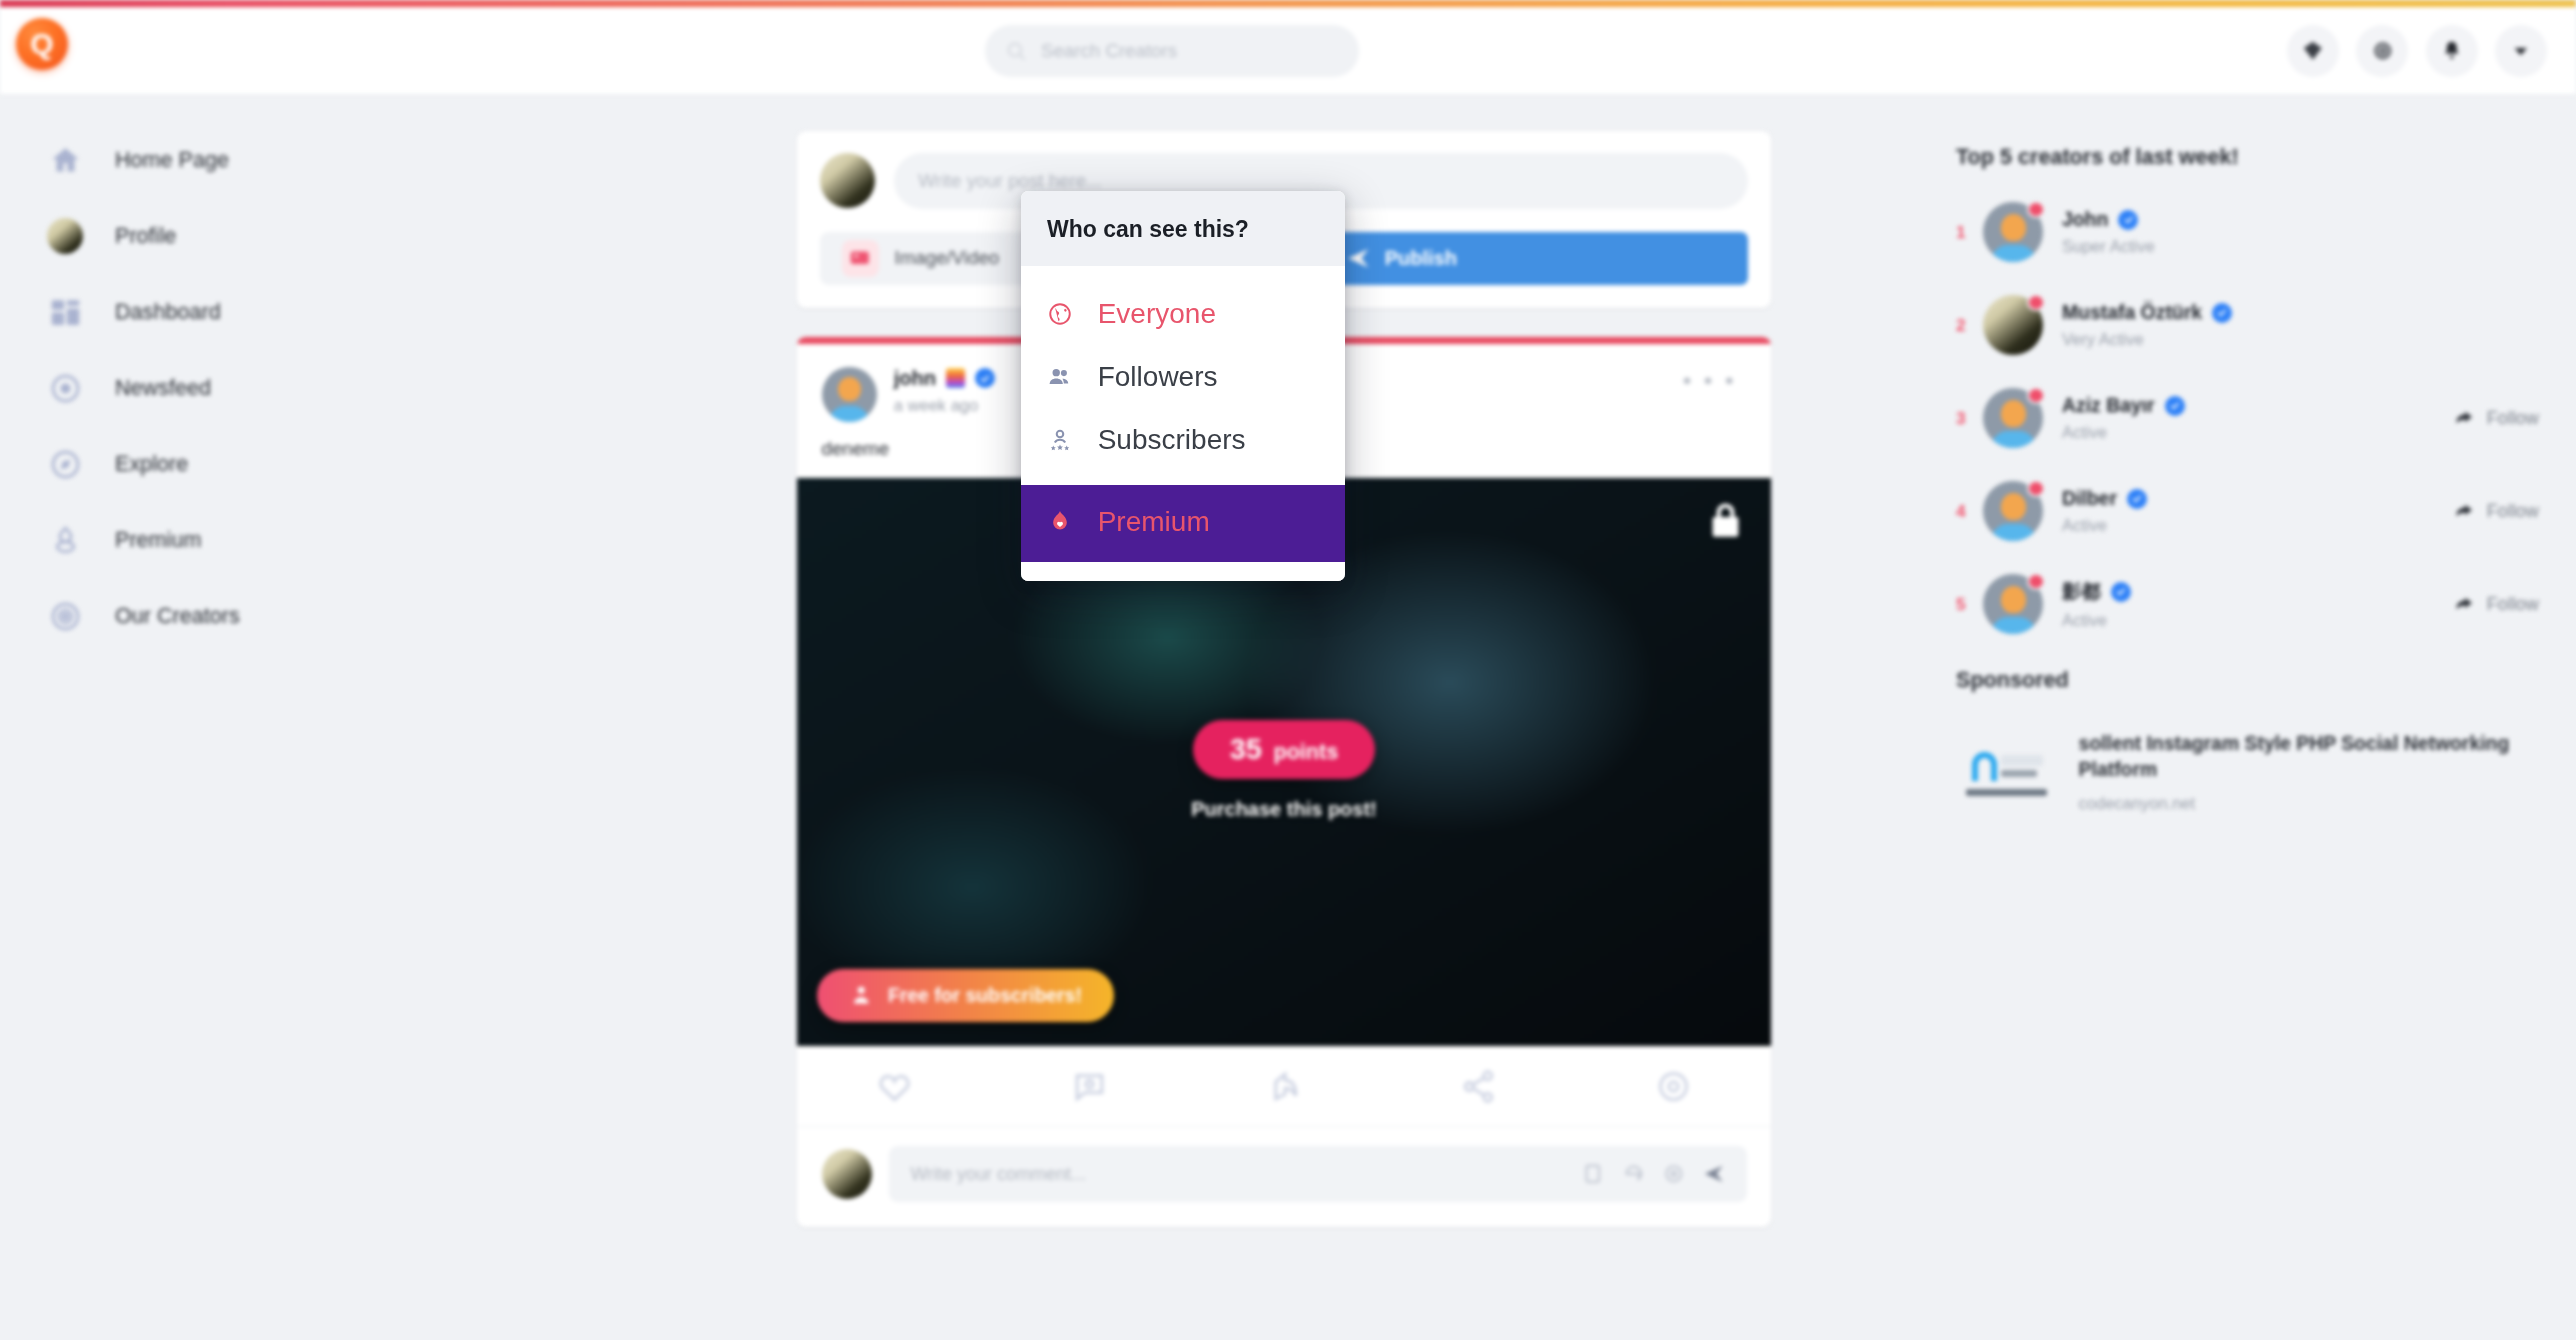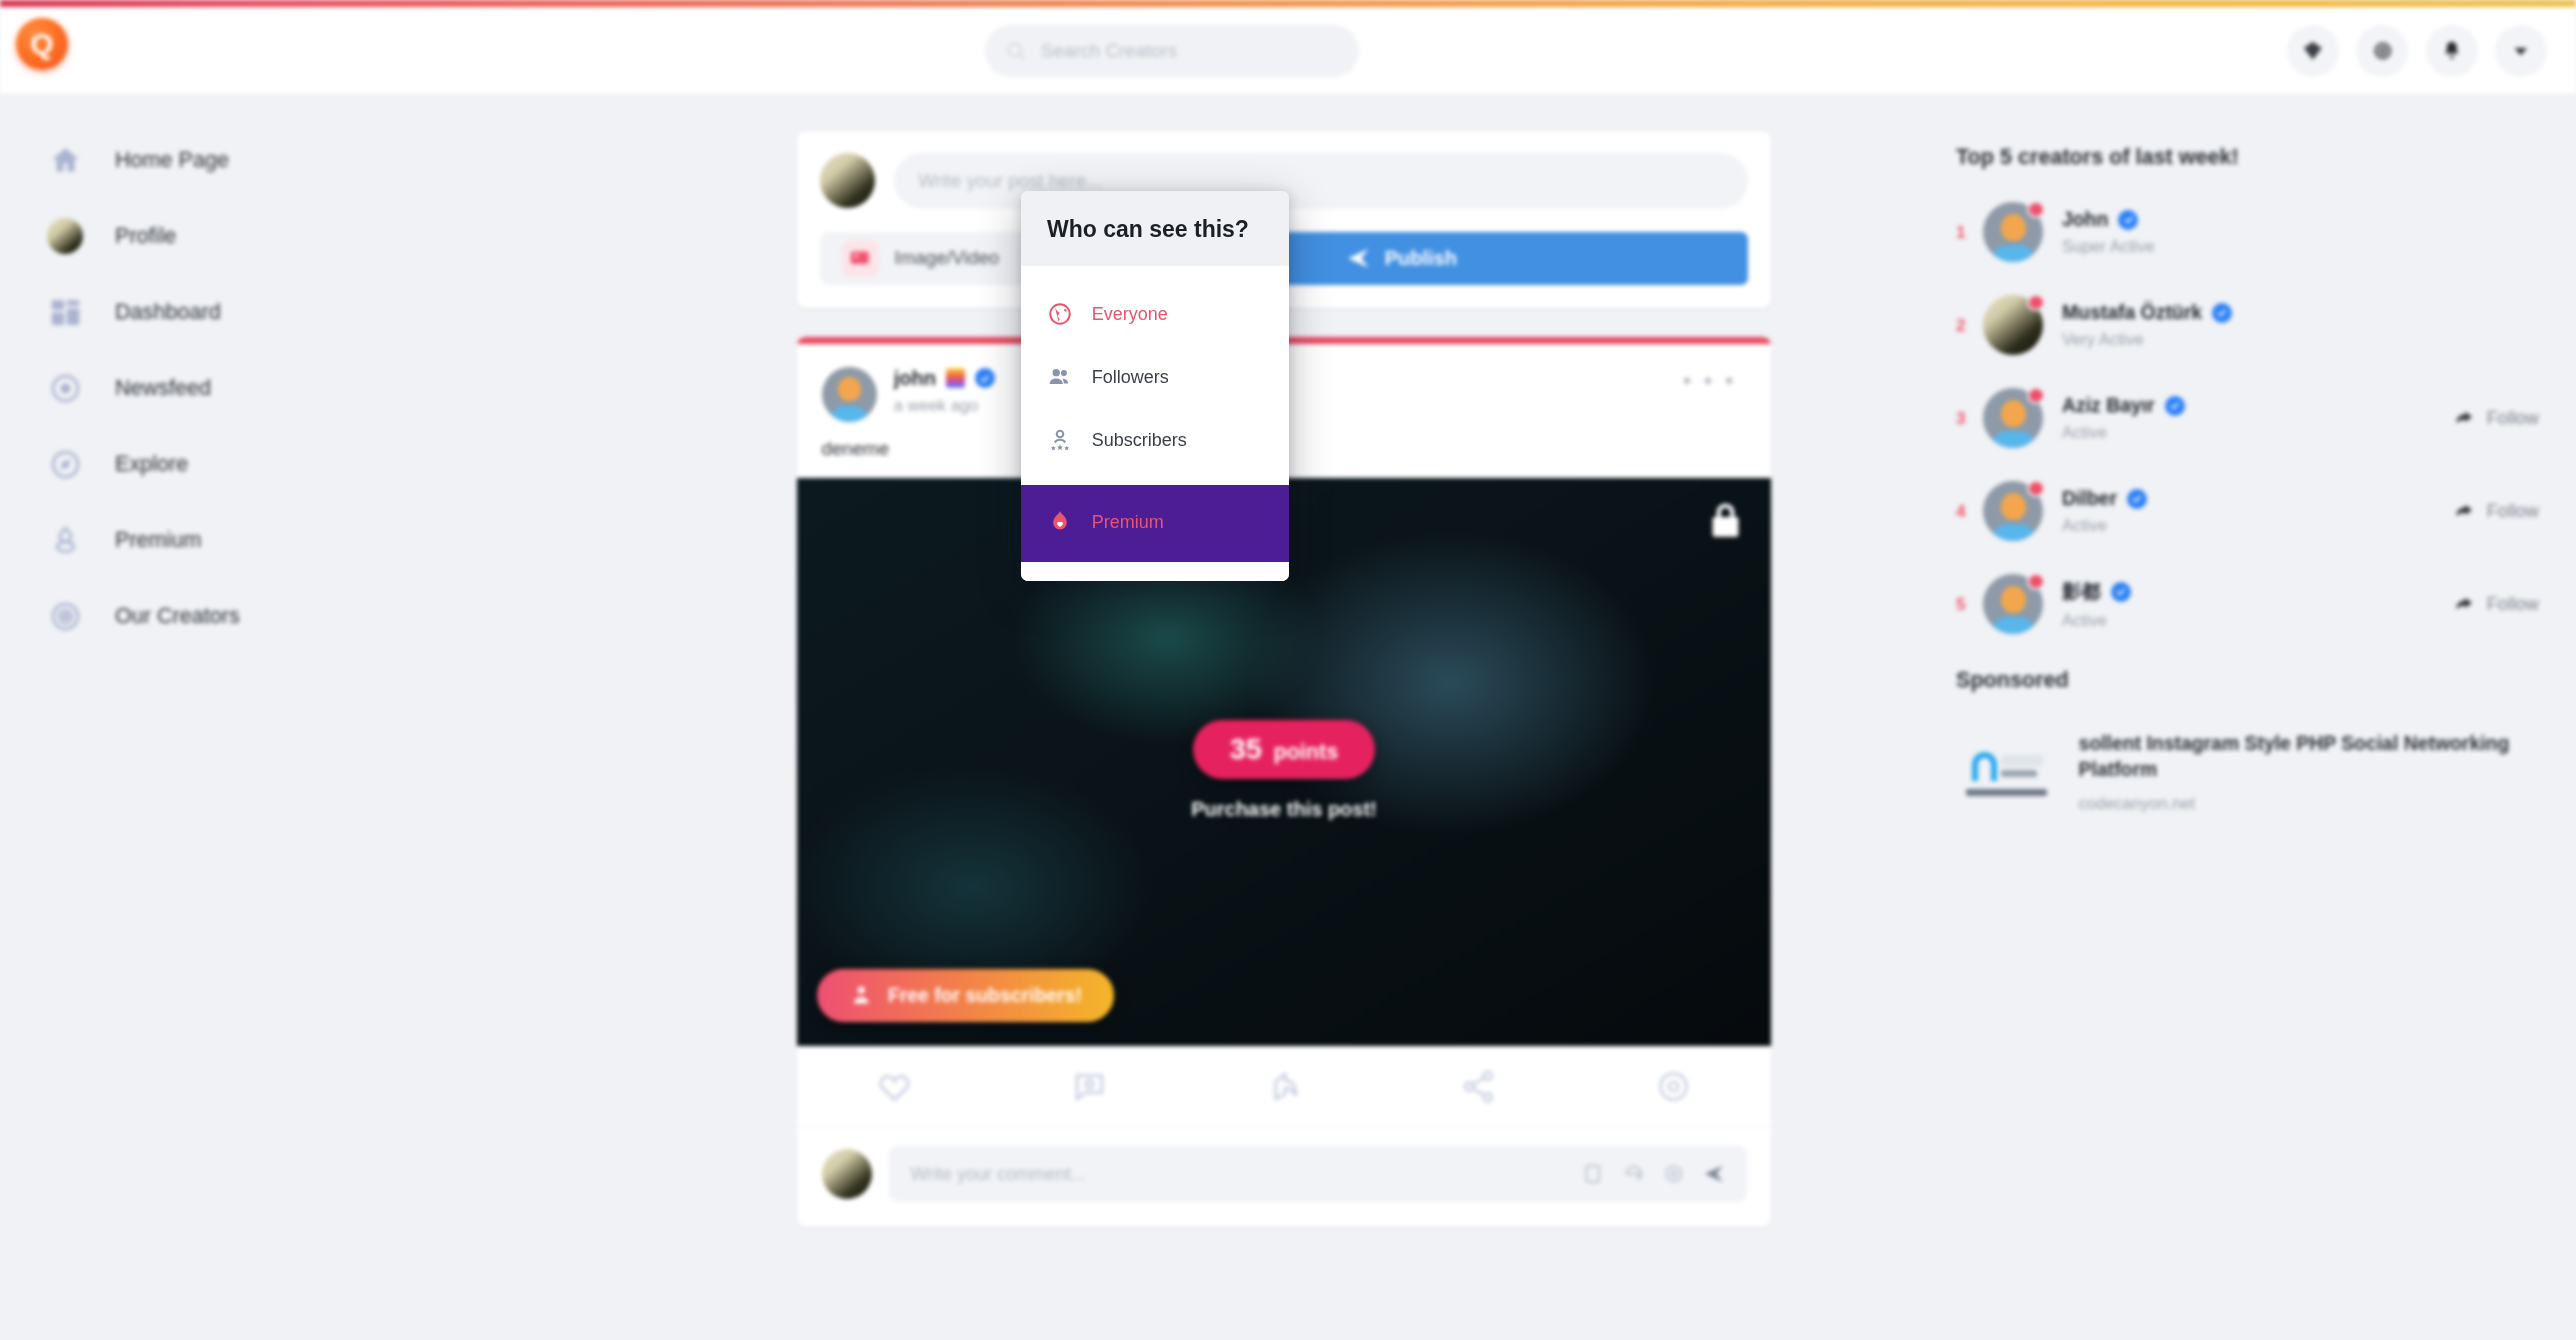--- a/index.html
+++ b/index.html
@@ -261,36 +261,36 @@
   .sp-thumb .urlbar {
     position: absolute; left: 10px; bottom: 8.6px; width: 81px; height: 7.2px;
     background: #6e7985; border-radius: 2.2px;
   }
   .sp-text { margin-left: 21.6px; }
   .sp-title { font-size: 19.4px; font-weight: 700; color: #2b2f36; line-height: 1.35; }
   .sp-url { font-size: 16.5px; color: #9aa0ab; margin-top: 11.5px; }
 
   
   .modal {
-    position: absolute; left: 1021px; top: 191px; width: 268px;
+    position: absolute; left: 1021px; top: 191px; width: 324px;
     background: #fff; border-radius: 7.2px;
     box-shadow: 0 13px 43px rgba(15,20,35,.30), 0 2.9px 11.5px rgba(15,20,35,.18);
     overflow: hidden; z-index: 50;
   }
   .modal-head {
     background: #eff1f5; padding: 24.5px 0 23px 26px;
     font-size: 23px; font-weight: 700; color: #1b1f26;
   }
   .modal-list { background: #fff; padding: 17.3px 0 13px 0; }
   .modal-item {
     display: flex; align-items: center; height: 63px; padding-left: 26px; gap: 18.7px;
   }
   .modal-item .mi-ico { width: 26px; height: 26px; flex: 0 0 auto; display:flex; align-items:center; justify-content:center; }
   .modal-item .mi-ico svg { width: 26px; height: 26px; }
-  .modal-item .mi-label { font-size: 18px; color: #3a3f47; }
+  .modal-item .mi-label { font-size: 28px; color: #3a3f47; margin-left: 6px; }
   .modal-item.accent .mi-label { color: #e8556c; }
   .modal-foot { background: #4c1d95; padding: 4.3px 0 7.2px 0; }
   .modal-foot .modal-item { height: 66px; }
   .modal-tail { background: #fff; height: 18.7px; }
 </style>
 </head>
 <body>
 
 <div id="root">
 

